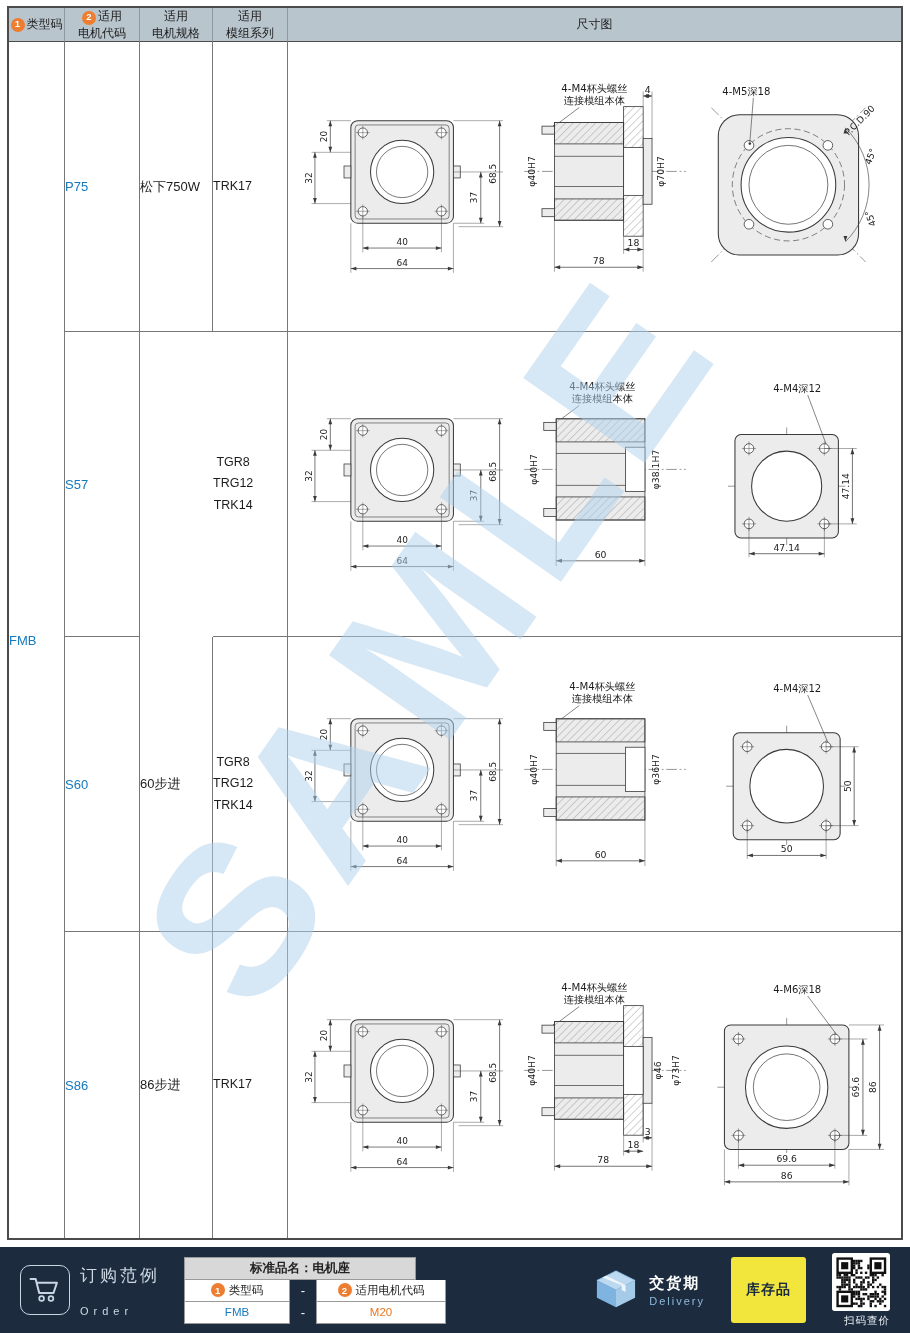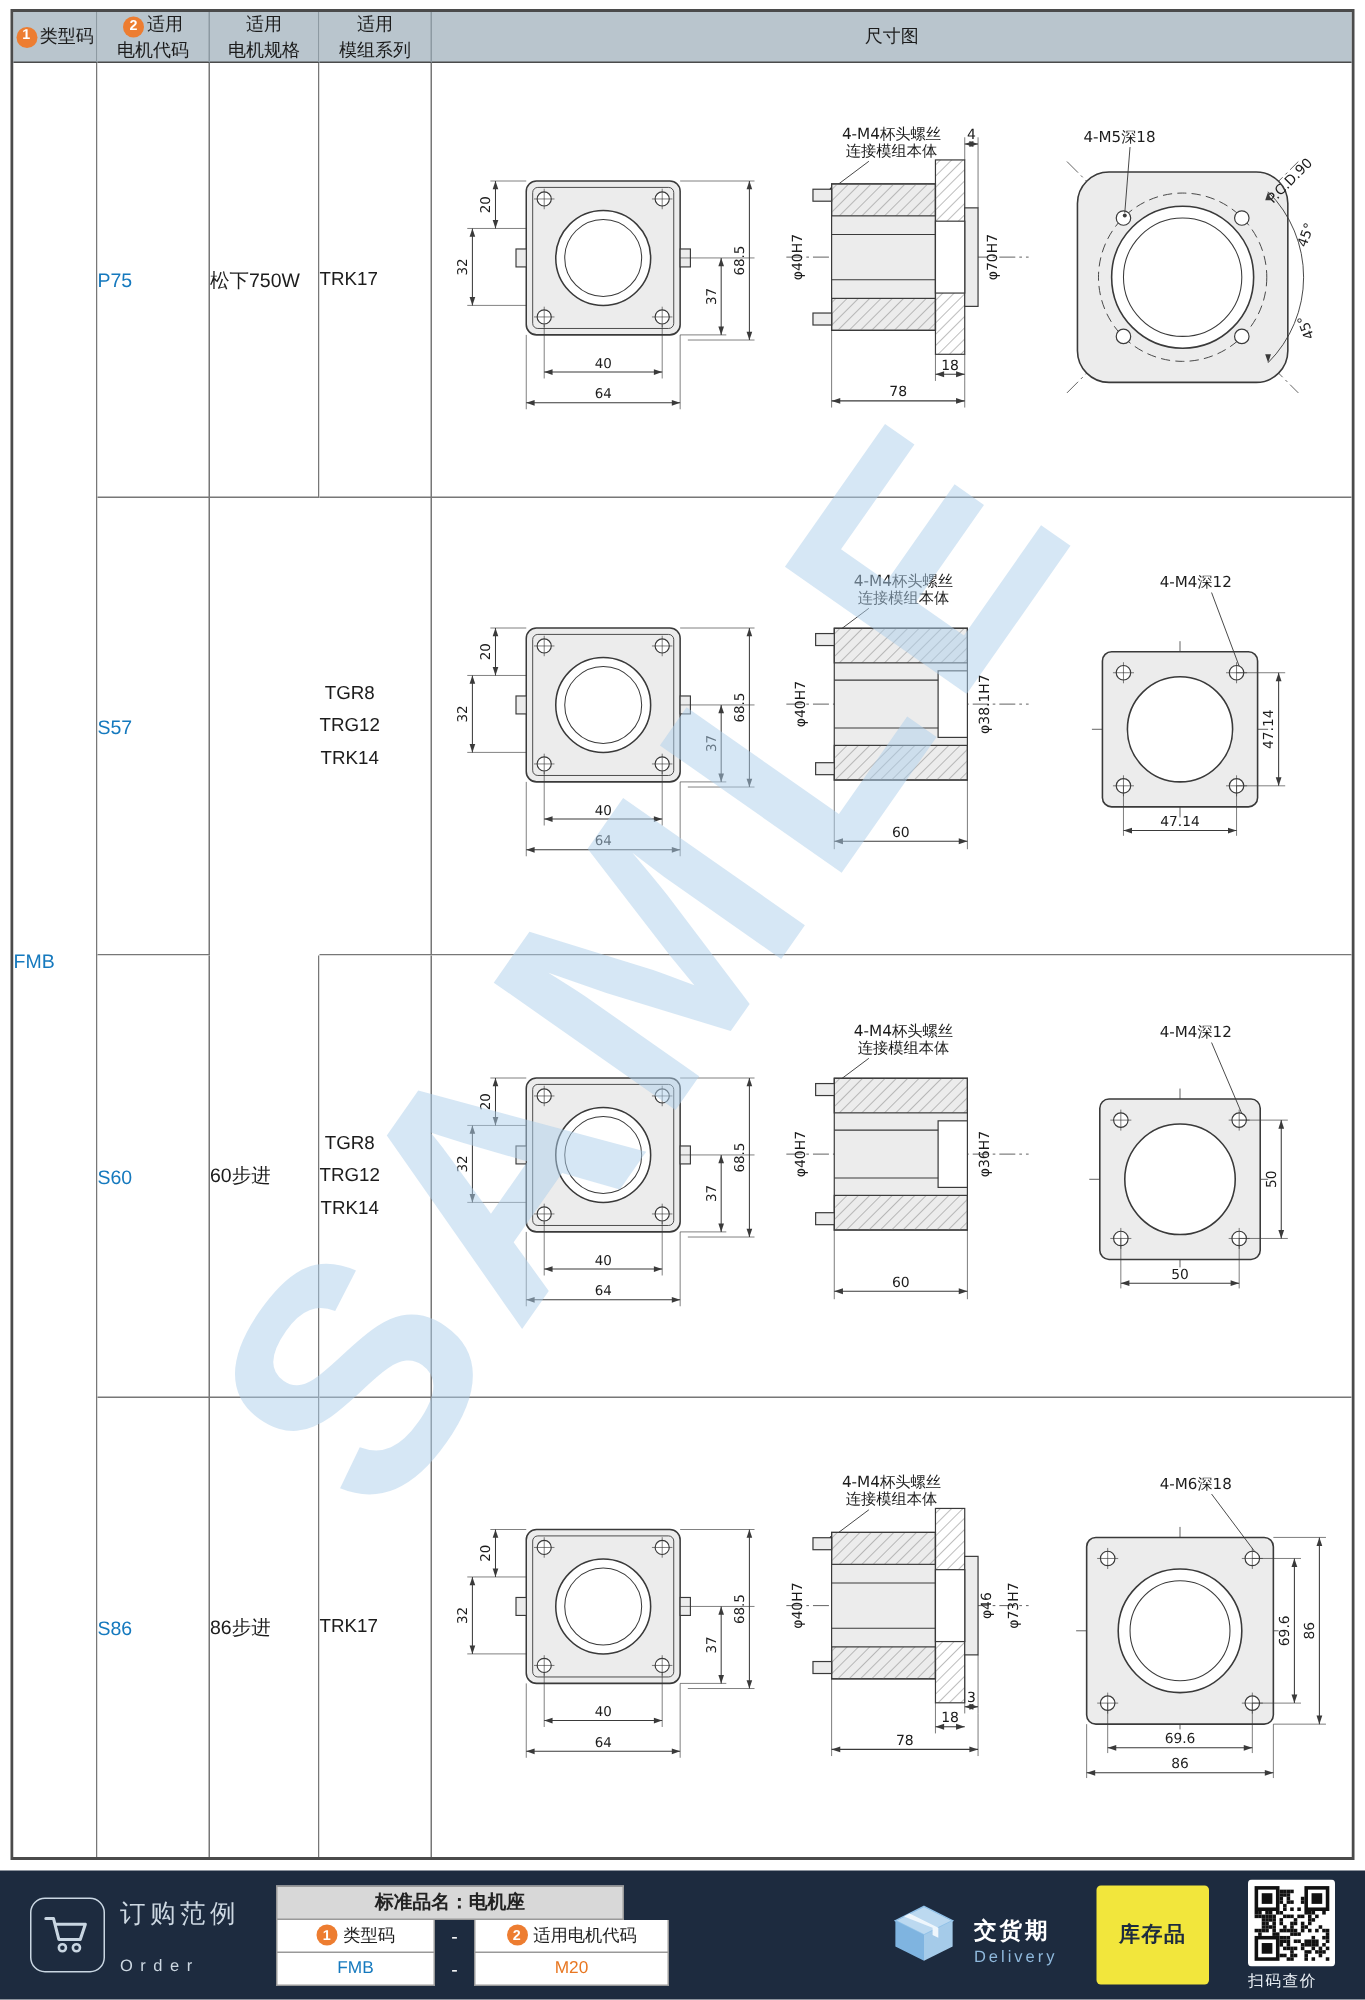--- a/index.html
+++ b/index.html
@@ -23,25 +23,25 @@
 .order-text .cn{font-size:17px;letter-spacing:3px}
 .order-text .en{font-size:11px;letter-spacing:5px;margin-top:18px}
 .product-table{margin-left:24px;width:232px}
 .pt-title{background:#d8d8d8;border:1px solid #999;height:23px;display:flex;align-items:center;justify-content:center;font-size:12.5px;font-weight:bold;color:#222}
 .pt-grid{display:grid;grid-template-columns:106px 26px 130px;grid-auto-rows:22px}
 .pt-cell{background:#fff;border:1px solid #999;border-top:none;display:flex;align-items:center;justify-content:center;font-size:11.5px;gap:2px}
 .pt-sep{display:flex;align-items:center;justify-content:center;color:#fff;font-size:13px}
 .pt-cell.blue{color:#1579be}
 .pt-cell.orange{color:#e87722}
 .spacer{flex:1}
-.delivery-group{display:flex;align-items:flex-end;gap:10px}
+.delivery-group{display:flex;align-items:center;gap:10px}
 .delivery-text .cn{color:#fff;font-size:15px;font-weight:bold;letter-spacing:2px}
 .delivery-text .en{color:#8fb9dd;font-size:11px;letter-spacing:2px;margin-top:2px}
 .stock-badge{margin-left:26px;background:#f2e63c;color:#1d2b3f;font-size:14px;font-weight:bold;padding:24px 15px;border-radius:3px;letter-spacing:1px}
-.qr-group{margin-left:26px;display:flex;flex-direction:column;align-items:flex-start}
+.qr-group{margin-left:26px;display:flex;flex-direction:column;align-items:flex-end}
 .qr-label{color:#e8eef4;font-size:10.5px;margin-top:3px;letter-spacing:1px}
 svg{display:block}
 svg text{font-family:"DejaVu Sans","Liberation Sans",sans-serif}
 </style>
 </head>
 <body>
 
 <div class="spec-table">
   <div class="th">
       <span class="nbadge">1</span>

